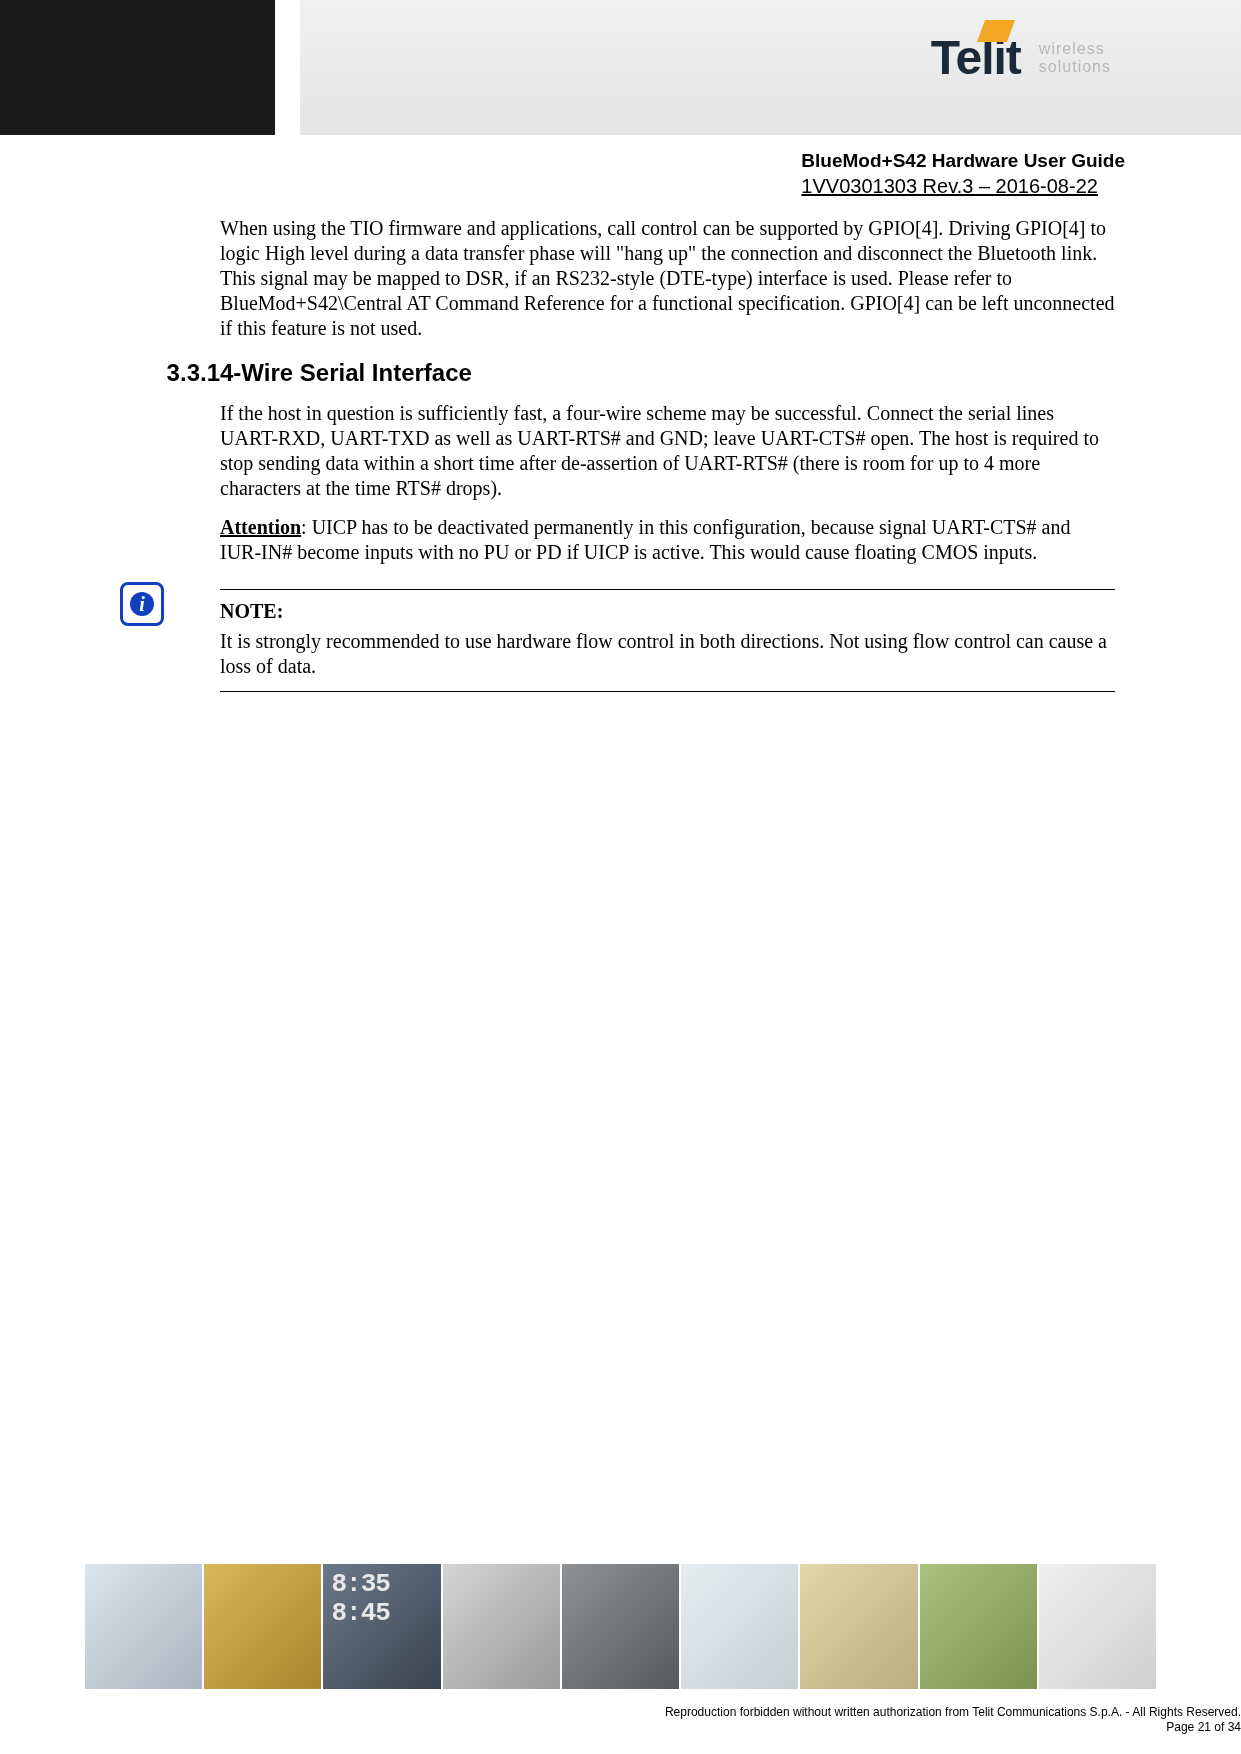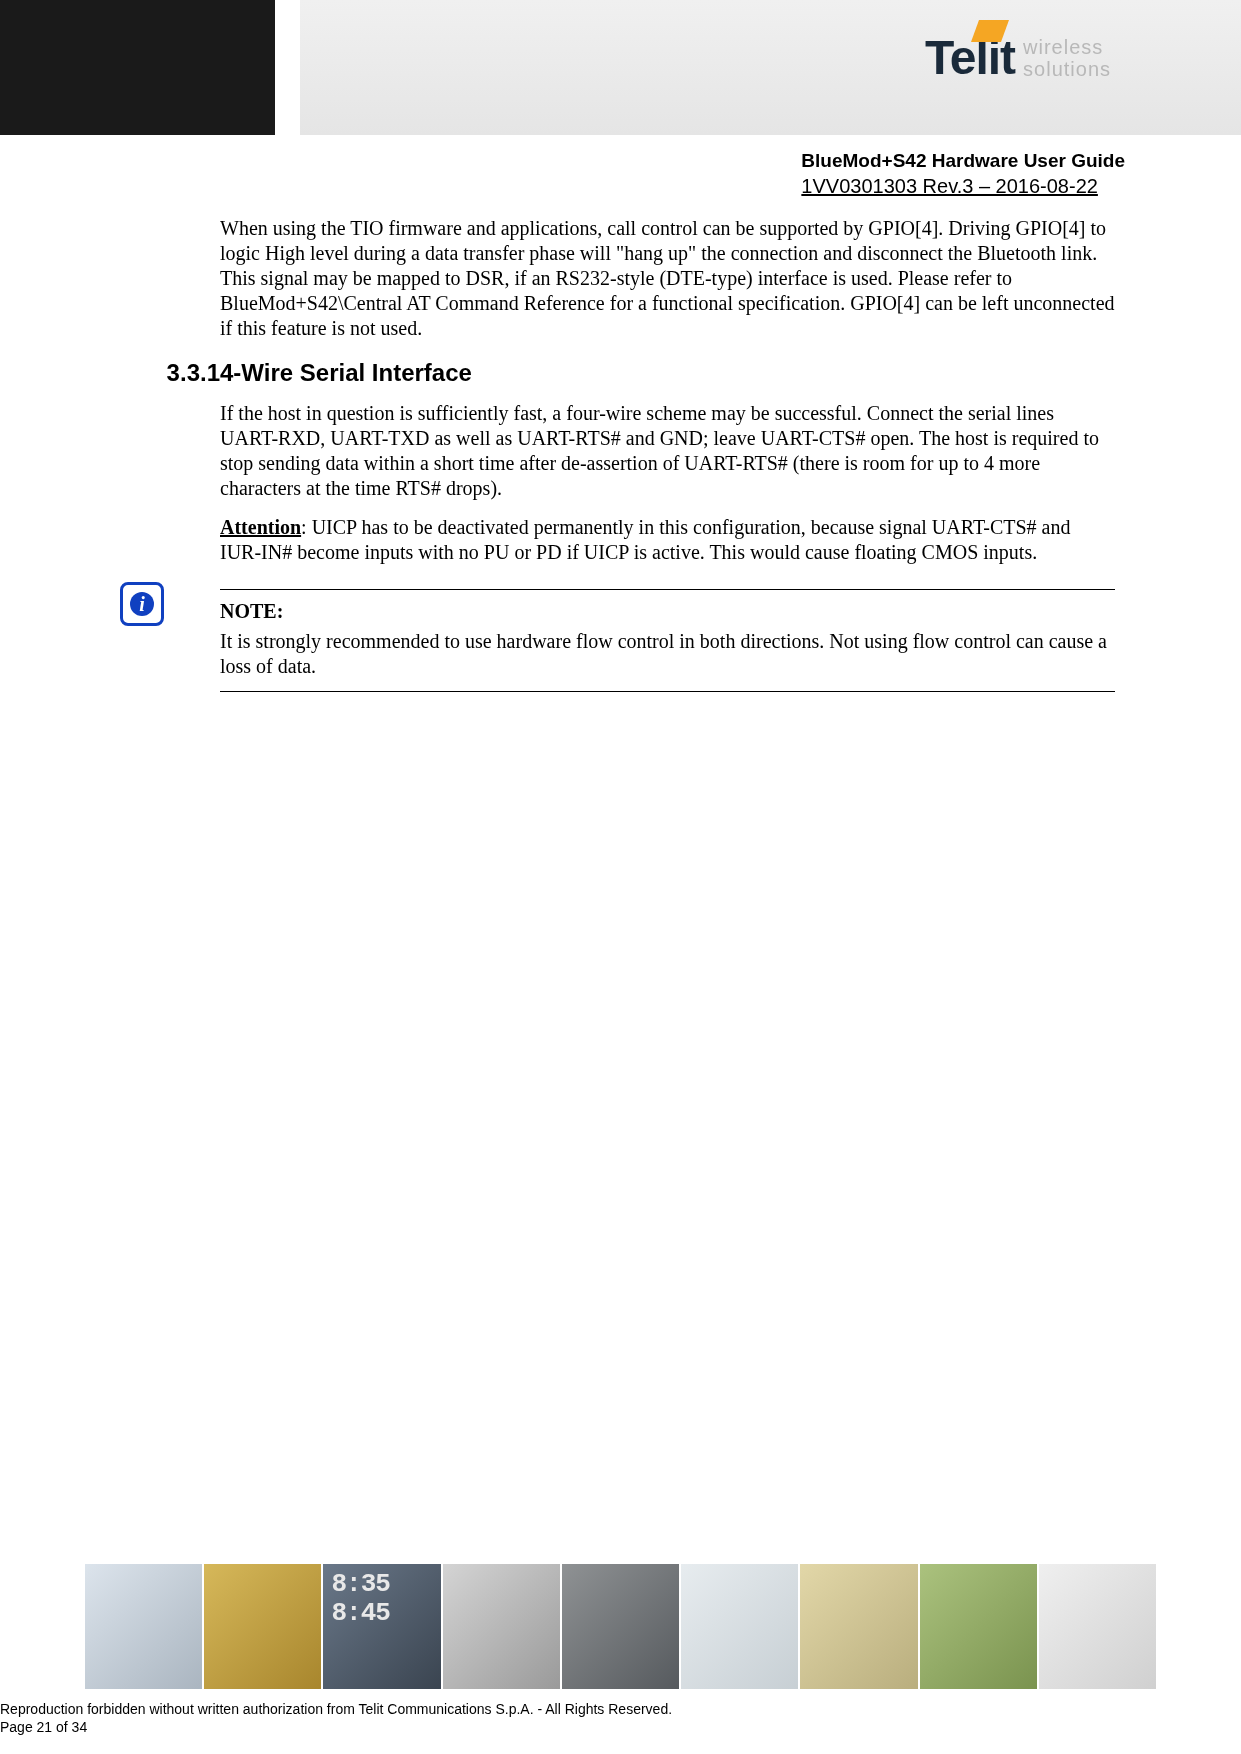--- a/index.html
+++ b/index.html
@@ -40,42 +40,42 @@
       width: 25px;
       height: 135px;
       background: #fff;
     }
     .logo-area {
       position: absolute;
       top: 30px;
       right: 130px;
       display: flex;
       align-items: center;
-      gap: 8px;
+      gap: 18px;
     }
     .logo-telit {
       font-family: Arial, sans-serif;
       font-size: 48px;
       font-weight: bold;
       color: #1a2a3a;
       position: relative;
       letter-spacing: -1px;
     }
     .logo-accent {
       position: absolute;
       top: -10px;
       right: 10px;
       width: 30px;
       height: 22px;
       background: #f5a623;
       transform: skewX(-20deg);
     }
     .logo-wireless {
       font-family: Arial, sans-serif;
-      font-size: 20px;
+      font-size: 16px;
       color: #b8b8b8;
       line-height: 1.1;
       letter-spacing: 1px;
     }
     .doc-title-area {
       position: absolute;
       top: 150px;
       right: 116px;
       font-family: Arial, sans-serif;
     }
@@ -203,23 +203,23 @@
     .t5 { background: linear-gradient(135deg, #8f9294, #565a5e); }
     .t6 { background: linear-gradient(135deg, #e7ecef, #c7cfd4); }
     .t7 { background: linear-gradient(135deg, #e2d7a8, #b9ae7e); }
     .t8 { background: linear-gradient(135deg, #abc27e, #7a934f); }
     .t9 { background: linear-gradient(135deg, #efefef, #d0d0d0); }
     .footer-text-area {
       position: absolute;
       bottom: 18px;
       left: 0;
       width: 100%;
-      text-align: left;
-      font-family: Arial, sans-serif;
-      font-size: 14px;
+      text-align: right;
+      font-family: Arial, sans-serif;
+      font-size: 12px;
       color: #000;
       line-height: 1.3;
     }
   </style>
 </head>
 <body>
 
 <div class="header-band">
   <div class="header-gray-band"></div>
   <div class="header-dark-block"></div>

